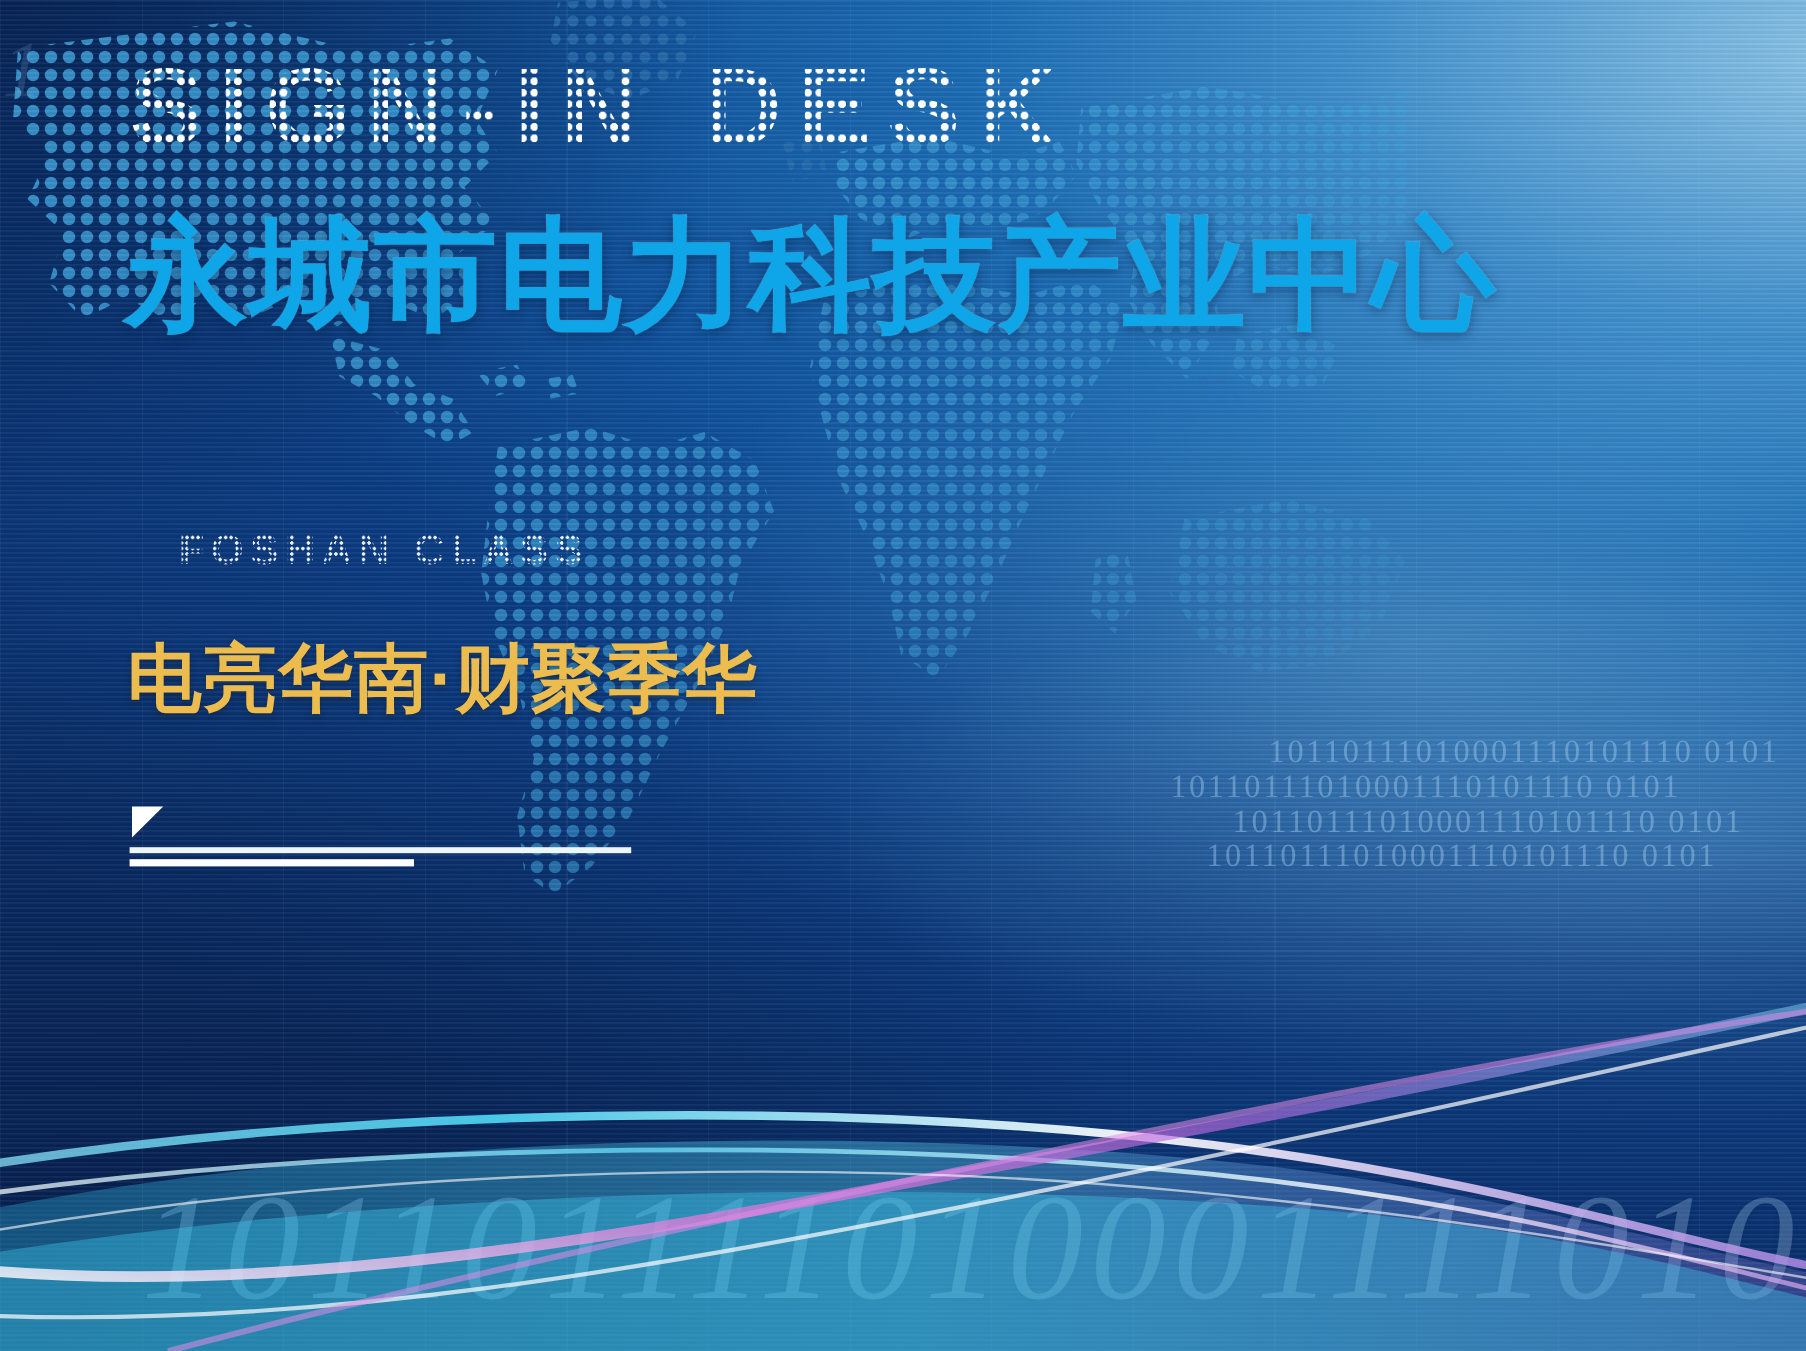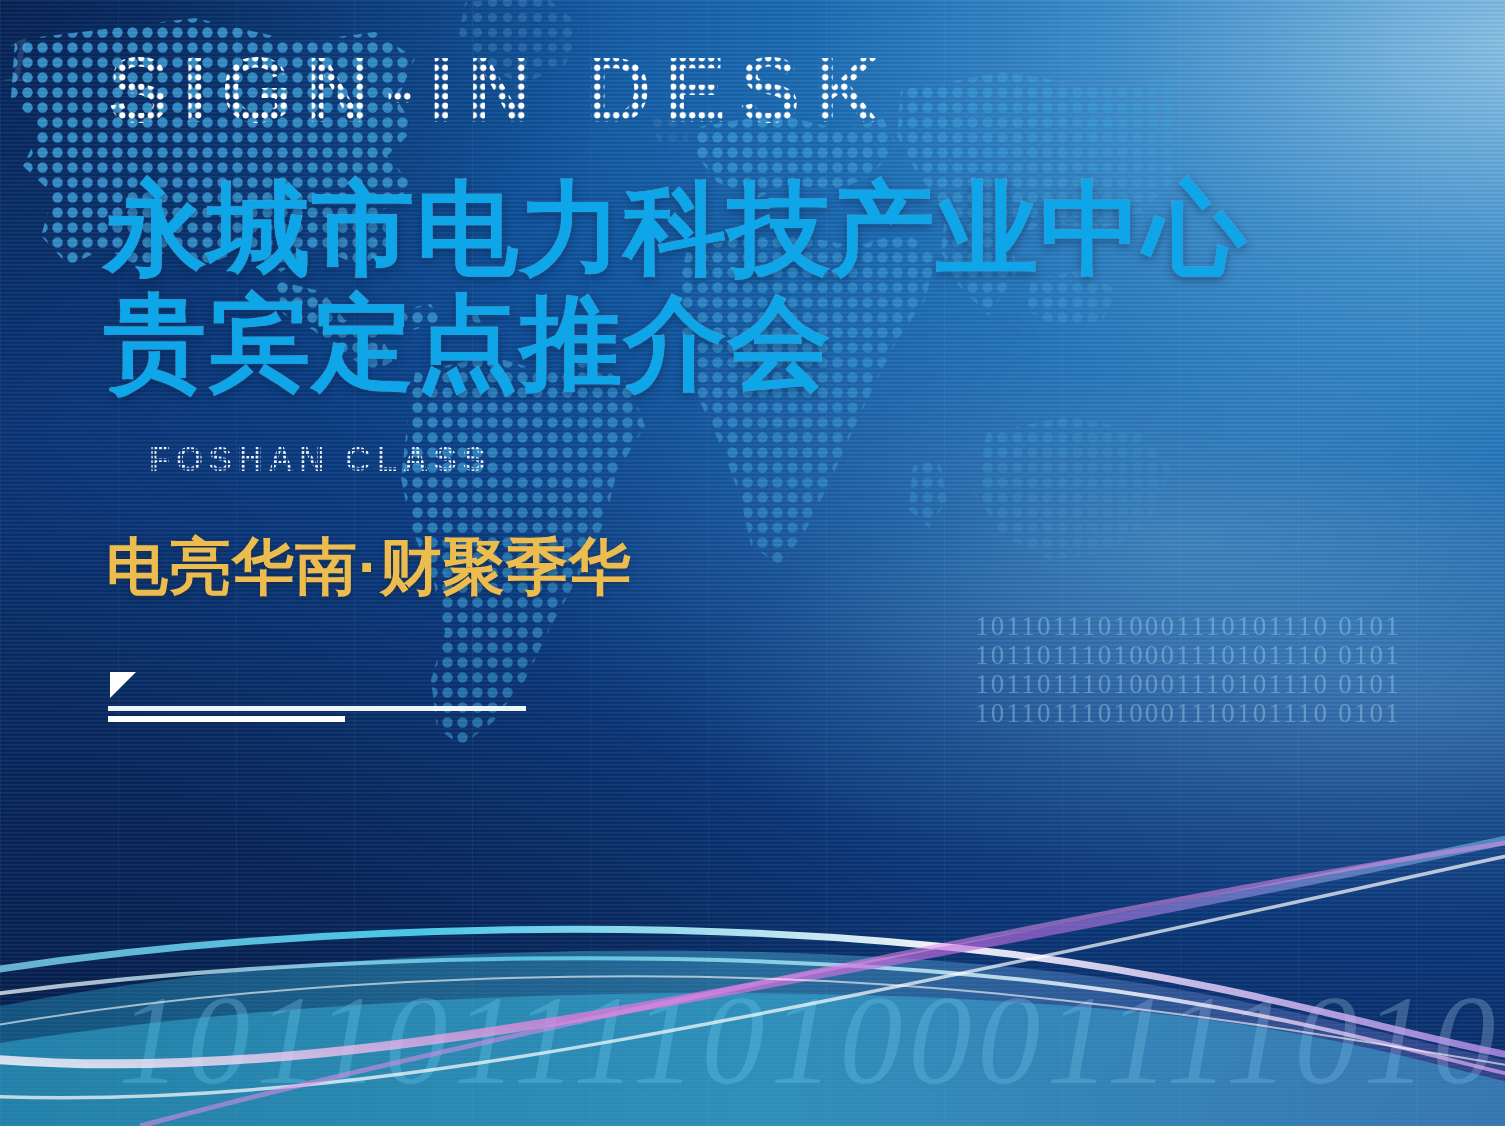--- a/index.html
+++ b/index.html
@@ -57,20 +57,21 @@
 
   
   .map-wrap{position:absolute;inset:0;overflow:hidden;}
   .map-svg{position:absolute;left:-55px;top:-20px;width:1230px;height:830px;opacity:.95;}
 
   
   .binary-small{
     position:absolute;
     right:22px;
     top:612px;
+    text-align:right;
     font-family:"Liberation Serif", serif;
     font-size:27px;
     letter-spacing:2.2px;
     line-height:29px;
     color:rgba(176,216,246,.40);
     white-space:nowrap;
   }
   .binary-small div:nth-child(1){margin-right:0px;}
   .binary-small div:nth-child(2){margin-right:82px;}
   .binary-small div:nth-child(3){margin-right:30px;}
@@ -302,21 +303,20 @@
       <path d="M-20 232 C 280 180, 660 166, 980 196 C 1220 218, 1400 252, 1525 272" stroke="#ffffff" stroke-width="2" fill="none" opacity="0.6"></path>
     </svg>
   </div>
 
   <div class="content">
 
     <div class="led-head">SIGN-IN DESK</div>
 
     <div class="title-cn l1">永城市电力科技产业中心</div>
 
-    <div class="title-cn l2">贵宾定点推介会</div>
 
     <div class="led-sub s1">FOSHAN CLASS</div>
 
 
     <div class="tagline">电亮华南·财聚季华</div>
 
     <div class="rule-group">
       <div class="pennant"></div>
       <div class="rule-a"></div>
       <div class="rule-b"></div>

